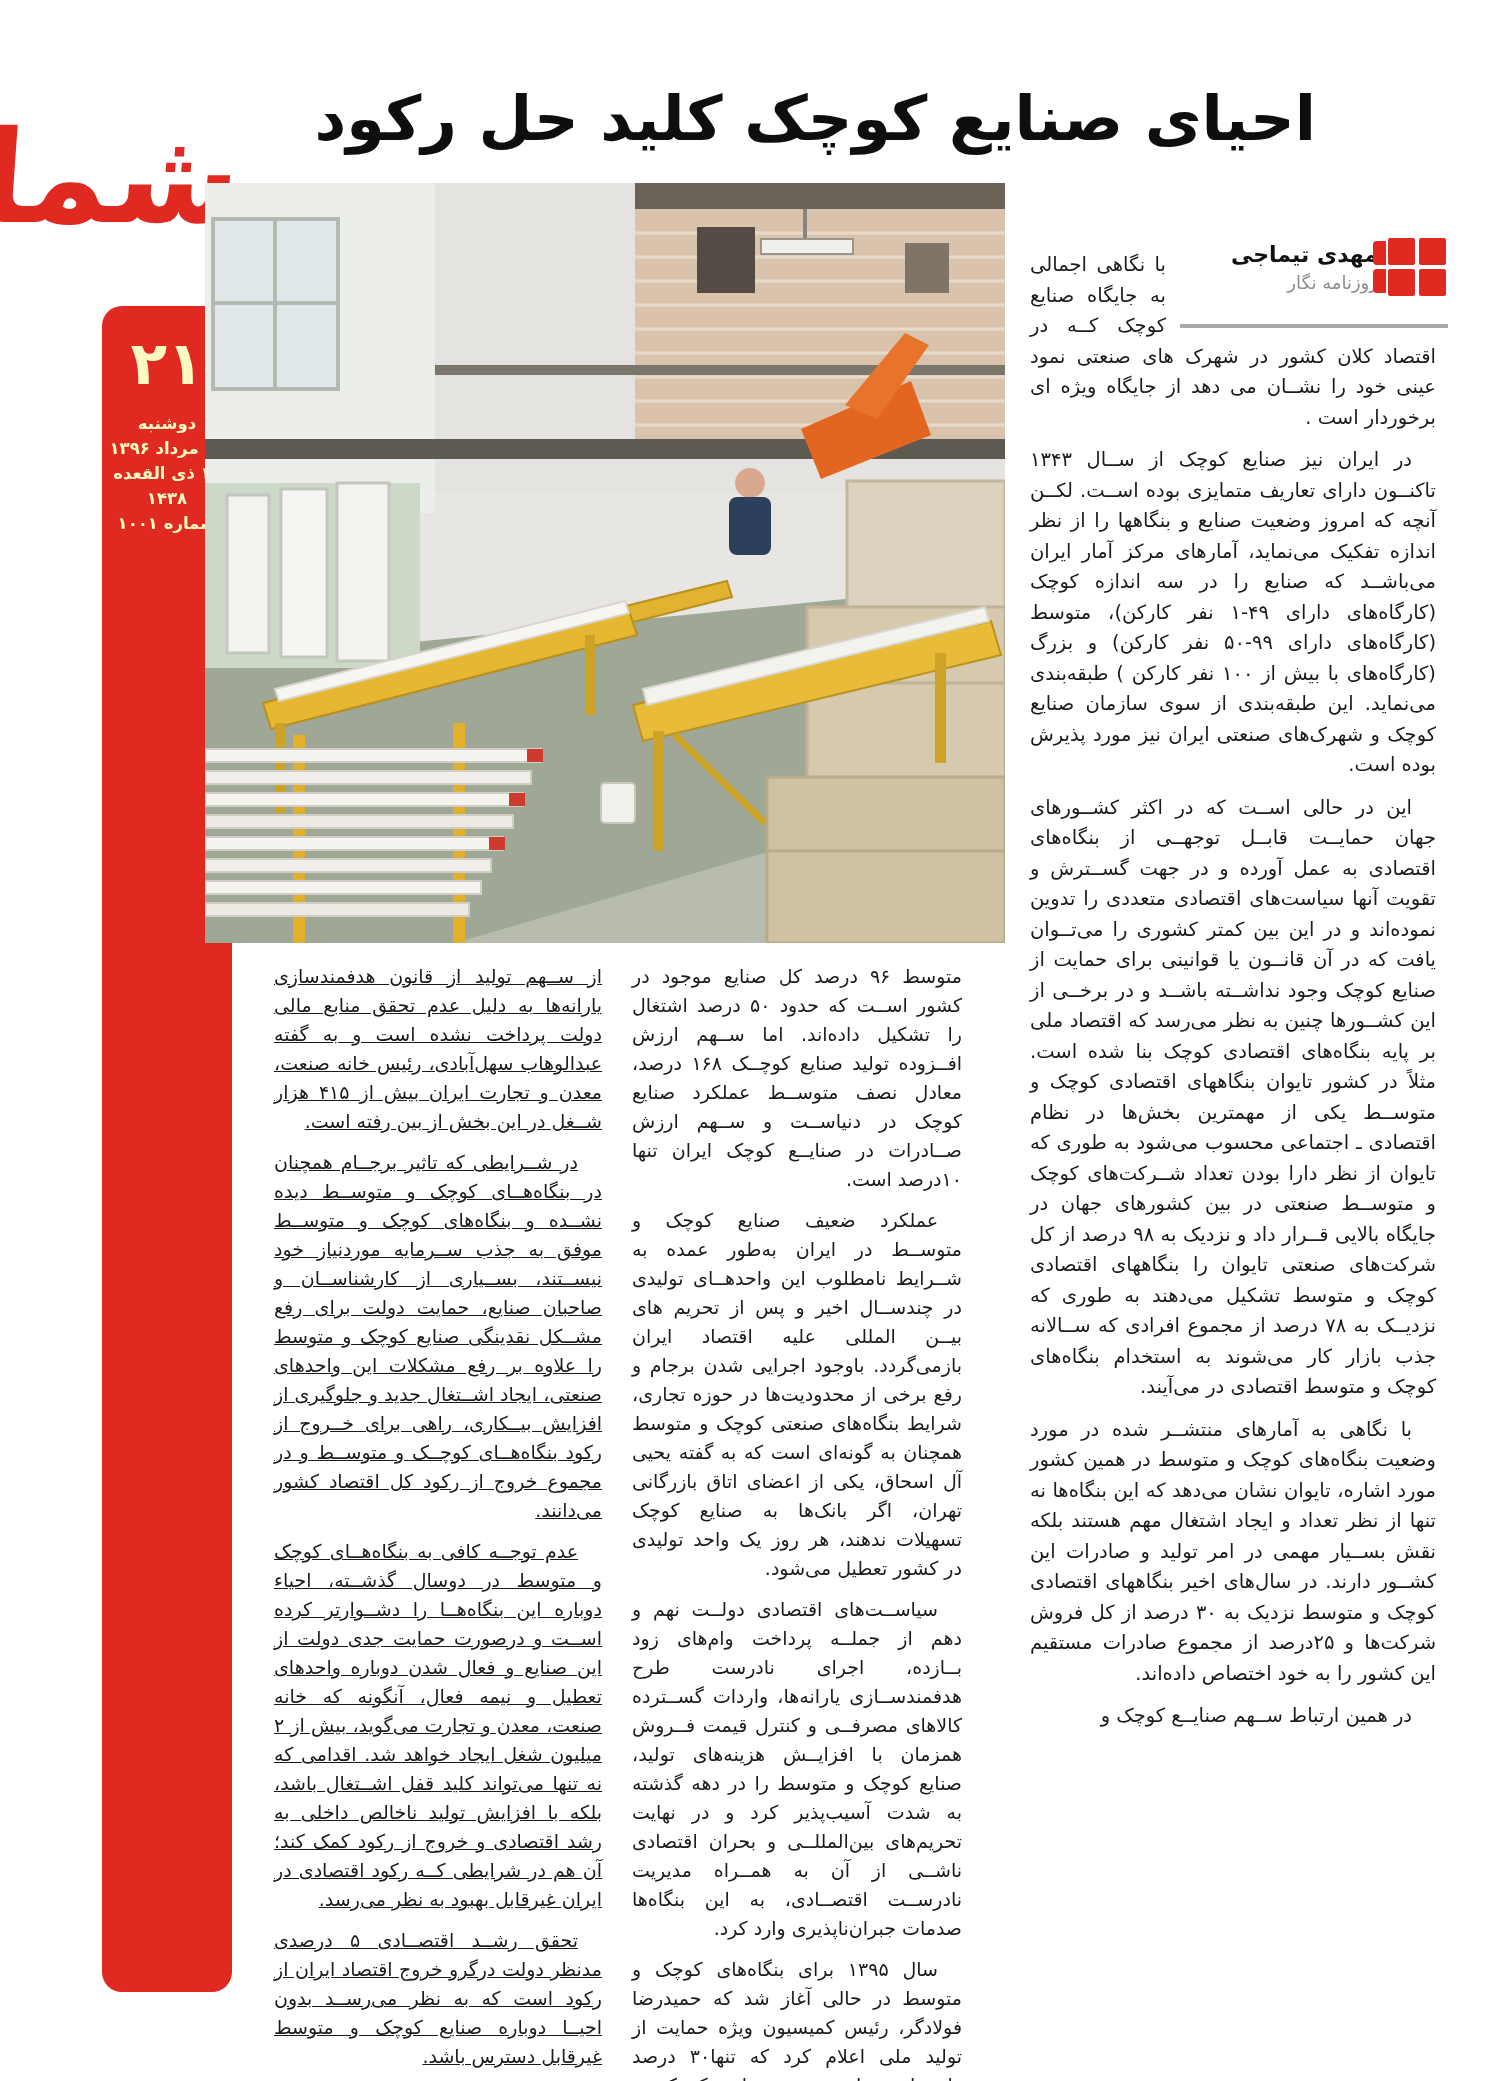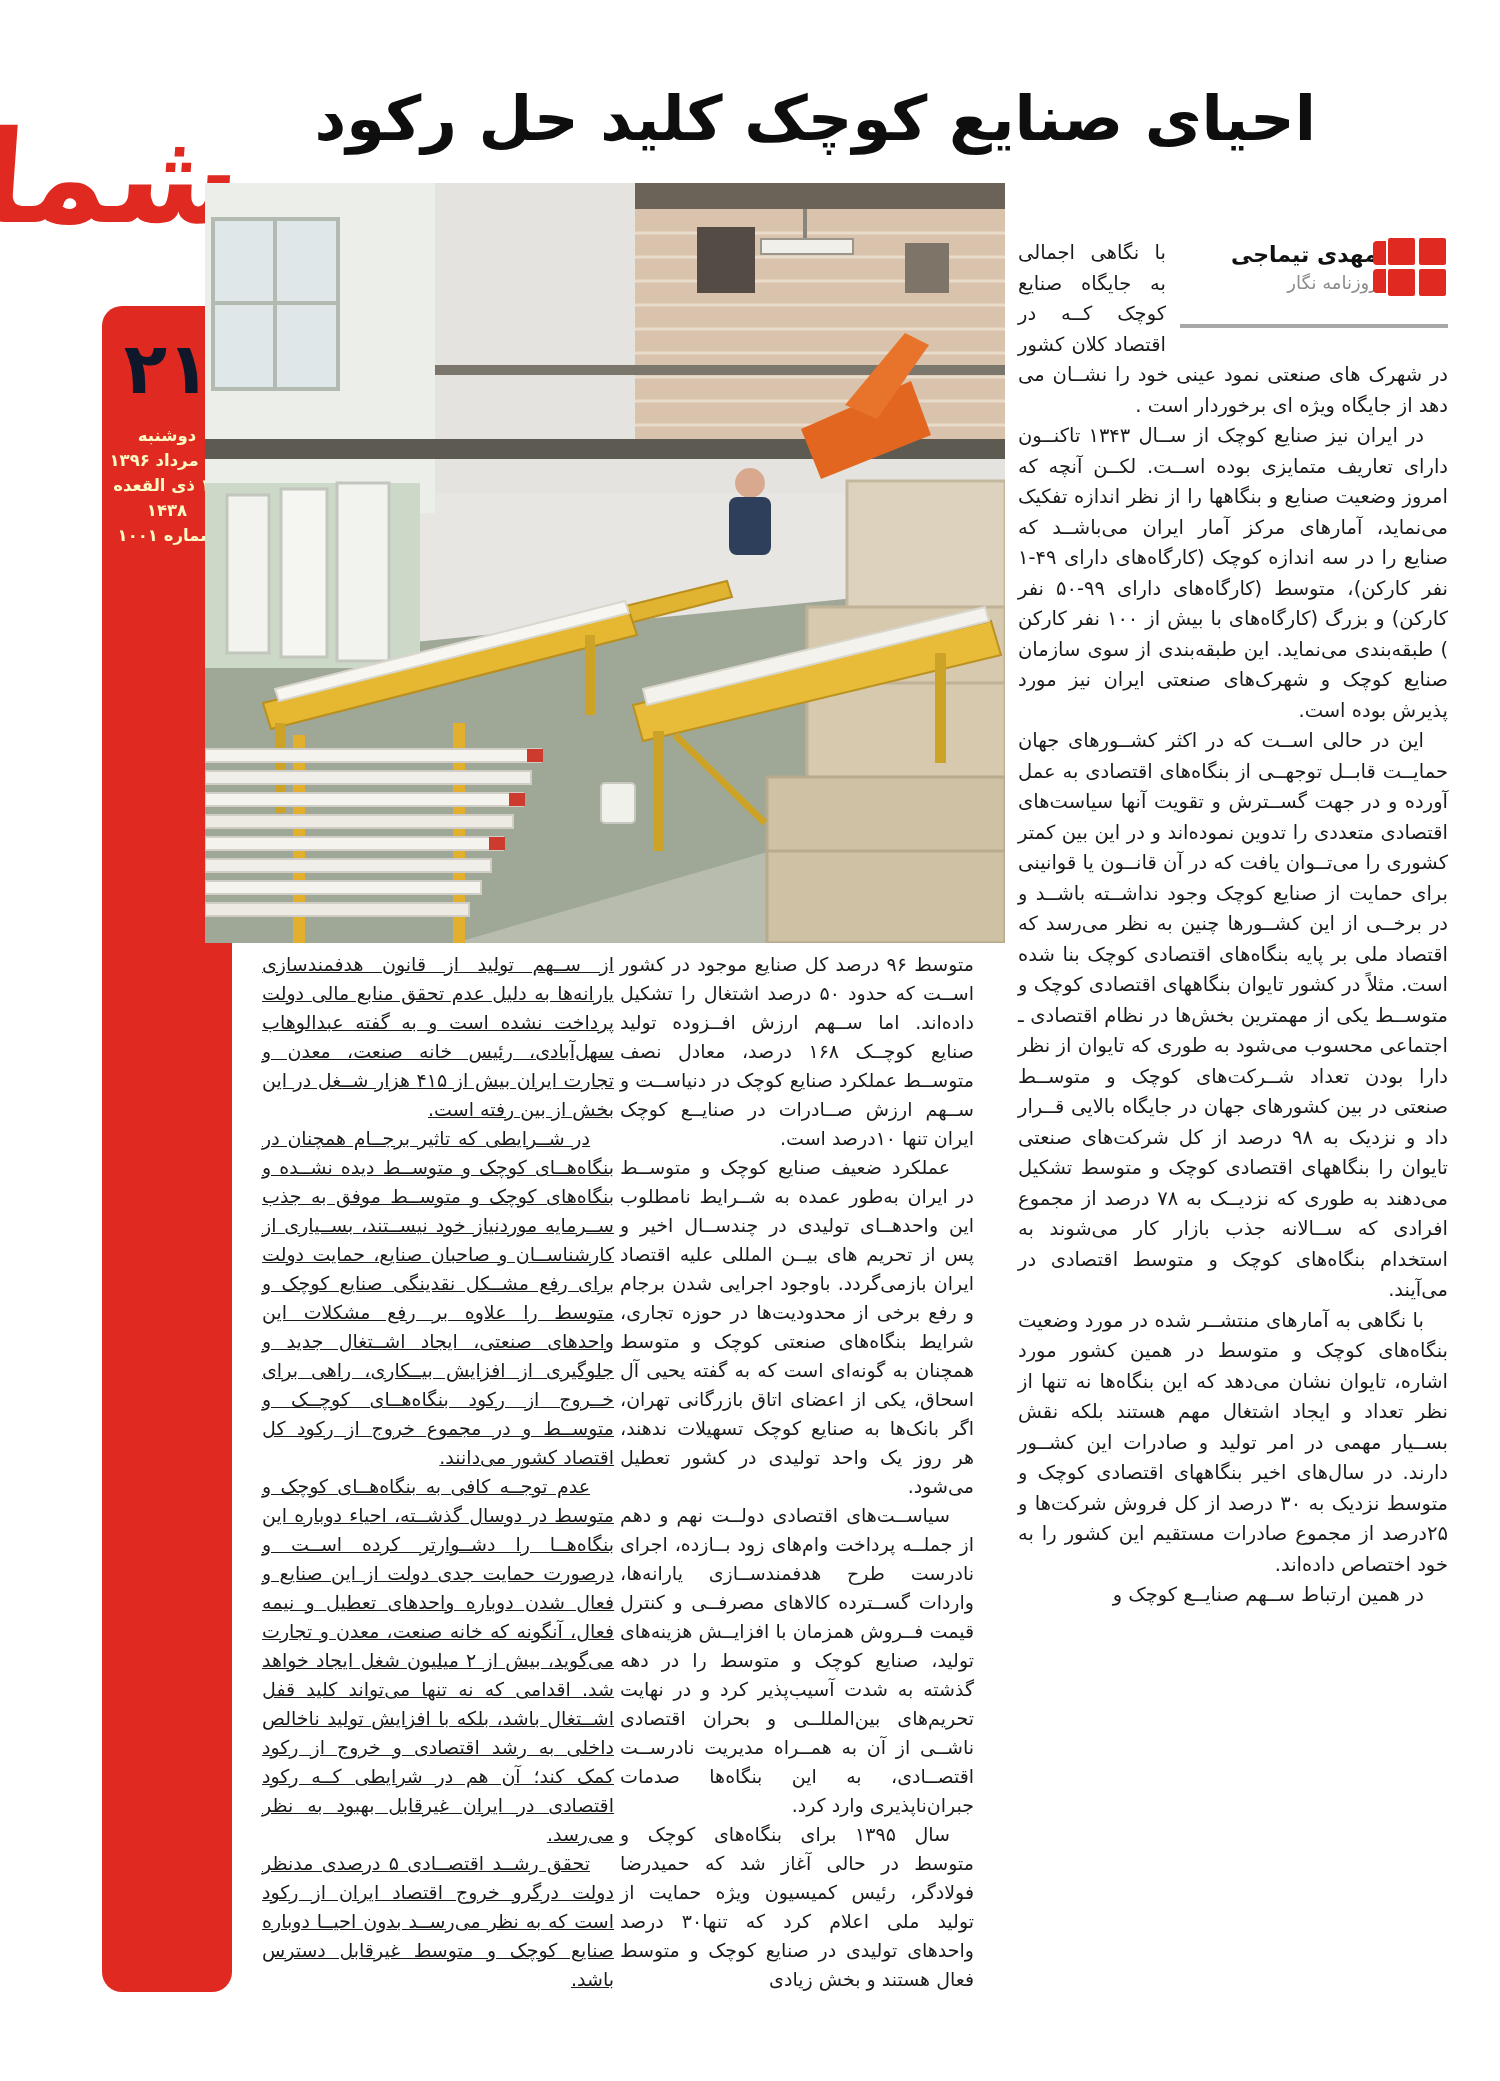--- a/index.html
+++ b/index.html
@@ -13,22 +13,22 @@
   .masthead-logo{
     position:absolute;left:70px;top:78px;width:170px;height:215px;
     color:var(--red);font-size:128px;font-weight:bold;line-height:200px;
     text-align:center;transform:skewX(-4deg);
   }
   .page-bar{
     position:absolute;left:102px;top:306px;width:130px;height:1686px;
     background:var(--red);border-radius:20px;
   }
   .page-number{
-    margin-top:26px;text-align:center;color:#0f172a;
-    font-size:71px;font-weight:bold;line-height:1.05;
+    margin-top:26px;text-align:center;color:#fef9c3;
+    font-size:60px;font-weight:bold;line-height:1.05;
   }
   .date-block{
     margin-top:16px;text-align:center;color:#fef9c3;
     font-size:16.5px;line-height:25px;font-weight:bold;
   }
   
   .headline{
     position:absolute;top:82px;right:184px;margin:0;
     font-size:62px;font-weight:bold;color:#0e0e0e;
     white-space:nowrap;letter-spacing:-1px;
@@ -36,21 +36,21 @@
   
   .photo{
     position:absolute;left:205px;top:183px;width:800px;height:760px;
     overflow:hidden;background:#e7e6e2;
   }
   .photo svg{display:block;width:100%;height:100%;}
   
   .col{
     position:absolute;text-align:justify;color:#1b1b1b;
   }
-  .col p{margin:0;text-indent:24px;}
+  .col p{margin:12px;text-indent:24px;}
   .col p:first-of-type{text-indent:0;}
   .col-right{left:1018px;top:238px;width:430px;font-size:19.5px;line-height:30.5px;}
   .col-middle{left:620px;top:950px;width:354px;font-size:19px;line-height:29px;}
   .col-left{left:262px;top:950px;width:352px;font-size:19px;line-height:29px;text-decoration:underline;}
   
   .byline{
     float:right;width:268px;height:96px;margin-bottom:6px;margin-left:14px;
   }
   .byline-row{
     display:flex;align-items:flex-start;justify-content:flex-start;

